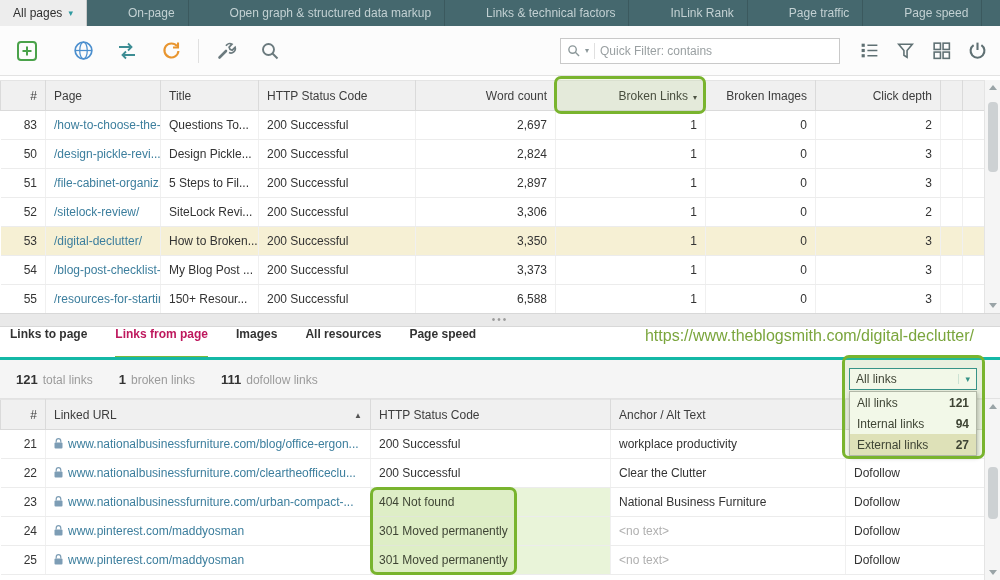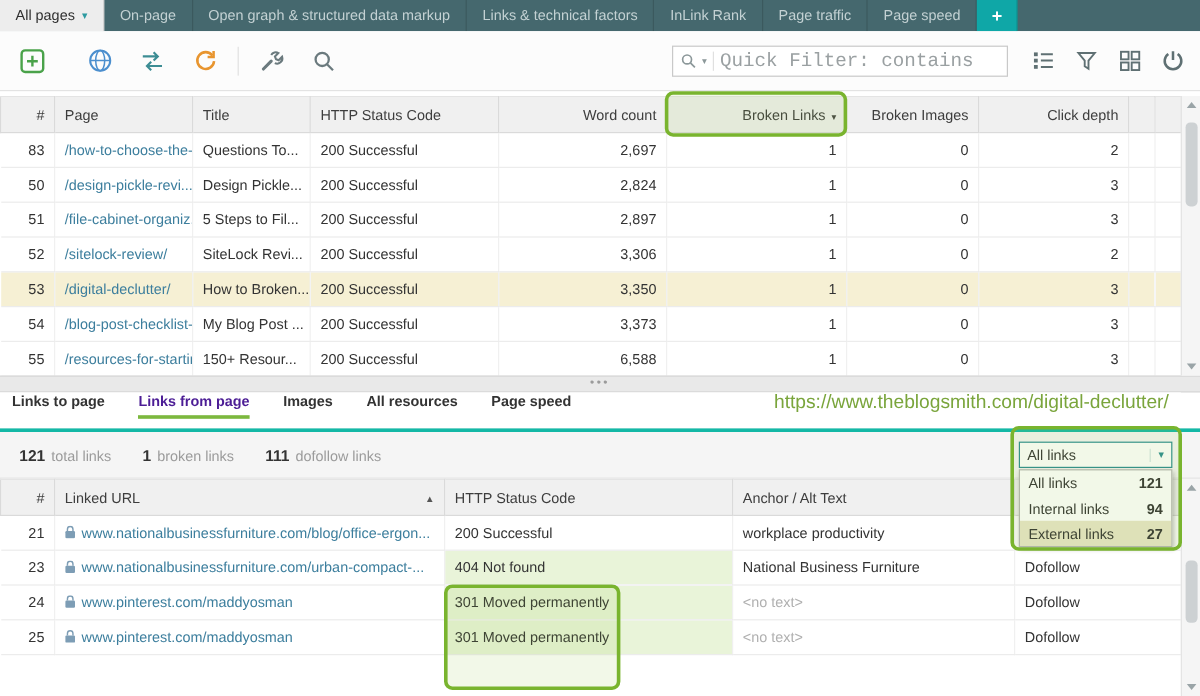--- a/index.html
+++ b/index.html
@@ -2,34 +2,34 @@
 <html><head>
 <meta charset="utf-8">
 <style>
   * { margin:0; padding:0; box-sizing:border-box; }
   html,body { width:1000px; height:580px; }
   body {
     position:relative; overflow:hidden; background:#fff;
     font-family:"Liberation Sans","DejaVu Sans",sans-serif; font-size:12px; color:#333;
   }
   
-  .tabbar { position:absolute; top:0; left:0; right:0; height:26px; background:#45686e; display:flex; align-items:stretch; }
+  .tabbar { position:absolute; top:0; left:0; right:0; height:26px; background:#45686e; display:flex; align-items:stretch;gap:28px; }
   .tab { display:flex; align-items:center; gap:6px; padding:0 13px; color:#c3d1d3; font-size:12px;
          border-right:1px solid rgba(0,0,0,0.14); white-space:nowrap; cursor:default; }
   .tab.active { background:#ededed; color:#2f2f2f; }
   .tab .chev { color:#2d9aa0; font-size:9px; }
   .tab.plus-tab { background:#0fa7a7; color:#fff; font-size:15px; font-weight:bold; padding:0 12px; }
   
   .toolbar { position:absolute; top:26px; left:0; right:0; height:50px; background:#fcfcfc;
              border-bottom:1px solid #e3e3e3; display:flex; align-items:center; }
   .tbtn { width:30px; height:30px; display:flex; align-items:center; justify-content:center; border-radius:3px; }
   .tsep { width:1px; height:24px; background:#e0e0e0; margin:0 12px; }
   .qf { margin-left:auto; width:280px; height:26px; border:1px solid #c9c9c9; background:#fff;
         display:flex; align-items:center; padding:0 6px; gap:5px; }
-  .qf input { border:none; outline:none; flex:1; font-size:16px; color:#b91c1c; font-family:Liberation Mono, monospace; background:transparent; }
+  .qf input { border:none; outline:none; flex:1; font-size:12px; color:#b91c1c; font-family:Liberation Sans, sans-serif; background:transparent; }
   .qf input::placeholder { color:#9aa0a2; }
   .qf .qf-chev { color:#8c989a; font-size:8px; }
   .qf .qf-div { width:1px; height:16px; background:#e0e0e0; }
   
   table { border-collapse:collapse; table-layout:fixed; width:984px; background:#fff; }
   th { background:#f0f0f0; border:1px solid #dadada; border-top:1px solid #e4e4e4; height:30px; padding:0 8px;
        font-weight:normal; font-size:12px; color:#3d3d3d; text-align:left; white-space:nowrap; overflow:hidden; }
   td { border-right:1px solid #f0f0f0; border-bottom:1px solid #ececec; height:29px; padding:0 8px;
        font-size:12px; color:#333; white-space:nowrap; overflow:hidden; }
   .r { text-align:right; }
@@ -43,21 +43,21 @@
   .muted { color:#b0b0b0; }
   .lock { margin-right:5px; vertical-align:-1px; }
   
   .splitter { position:absolute; top:313px; left:0; right:0; height:14px; background:#e9e9e9;
               border-top:1px solid #d8d8d8; border-bottom:1px solid #d8d8d8;
               text-align:center; color:#9b9b9b; font-size:10px; line-height:11px; letter-spacing:2px; }
   
   .btabs { position:absolute; top:327px; left:0; right:16px; height:30px; background:#fff;
            display:flex; align-items:flex-start; padding:0 10px; gap:28px; }
   .btab { font-weight:bold; font-size:12px; color:#333; padding-bottom:8px; cursor:default; white-space:nowrap; }
-  .btab.active { color:#4c1d95; border-bottom:3px solid #7cb83e; padding-bottom:5px; }
+  .btab.active { color:#be185d; border-bottom:3px solid #7cb83e; padding-bottom:15px; }
   .burl { margin-left:auto; color:#7aa53c; font-size:16px; padding-bottom:8px; white-space:nowrap; }
   
   .statsbar { position:absolute; top:357px; left:0; right:0; height:42px; background:#f5f5f5;
               border-top:3px solid #14b8a6; border-bottom:1px solid #e2e2e2;
               display:flex; align-items:center; padding:0 16px; gap:26px; }
   .stat b { font-size:13px; color:#333; }
   .stat span { color:#9b9b9b; margin-left:5px; }
   
   .dd-select { position:absolute; left:849px; top:368px; width:128px; height:22px; background:#fff;
                border:1px solid #2a8c91; display:flex; align-items:center; padding:0 6px; z-index:45; font-size:12px; color:#333; }
@@ -357,20 +357,30 @@
     <td class="r">21</td>
     <td><svg class="lock" width="9" height="11" viewBox="0 0 9 11">
               <rect x="0.5" y="4.5" width="8" height="6" rx="1" fill="#7d9db5"></rect>
               <path d="M2.2 4.5V3a2.3 2.3 0 0 1 4.6 0v1.5" fill="none" stroke="#7d9db5" stroke-width="1.2"></path>
             </svg><a class="plink">www.nationalbusinessfurniture.com/blog/office-ergon...</a></td>
     <td>200 Successful</td>
     <td>workplace productivity</td>
     <td></td>
   </tr>
   <tr>
+    <td class="r">22</td>
+    <td><svg class="lock" width="9" height="11" viewBox="0 0 9 11">
+              <rect x="0.5" y="4.5" width="8" height="6" rx="1" fill="#7d9db5"></rect>
+              <path d="M2.2 4.5V3a2.3 2.3 0 0 1 4.6 0v1.5" fill="none" stroke="#7d9db5" stroke-width="1.2"></path>
+            </svg><a class="plink">www.nationalbusinessfurniture.com/cleartheofficeclu...</a></td>
+    <td>200 Successful</td>
+    <td>Clear the Clutter</td>
+    <td>Dofollow</td>
+  </tr>
+  <tr>
     <td class="r">23</td>
     <td><svg class="lock" width="9" height="11" viewBox="0 0 9 11">
               <rect x="0.5" y="4.5" width="8" height="6" rx="1" fill="#7d9db5"></rect>
               <path d="M2.2 4.5V3a2.3 2.3 0 0 1 4.6 0v1.5" fill="none" stroke="#7d9db5" stroke-width="1.2"></path>
             </svg><a class="plink">www.nationalbusinessfurniture.com/urban-compact-...</a></td>
     <td class="cell-green">404 Not found</td>
     <td>National Business Furniture</td>
     <td>Dofollow</td>
   </tr>
   <tr>

